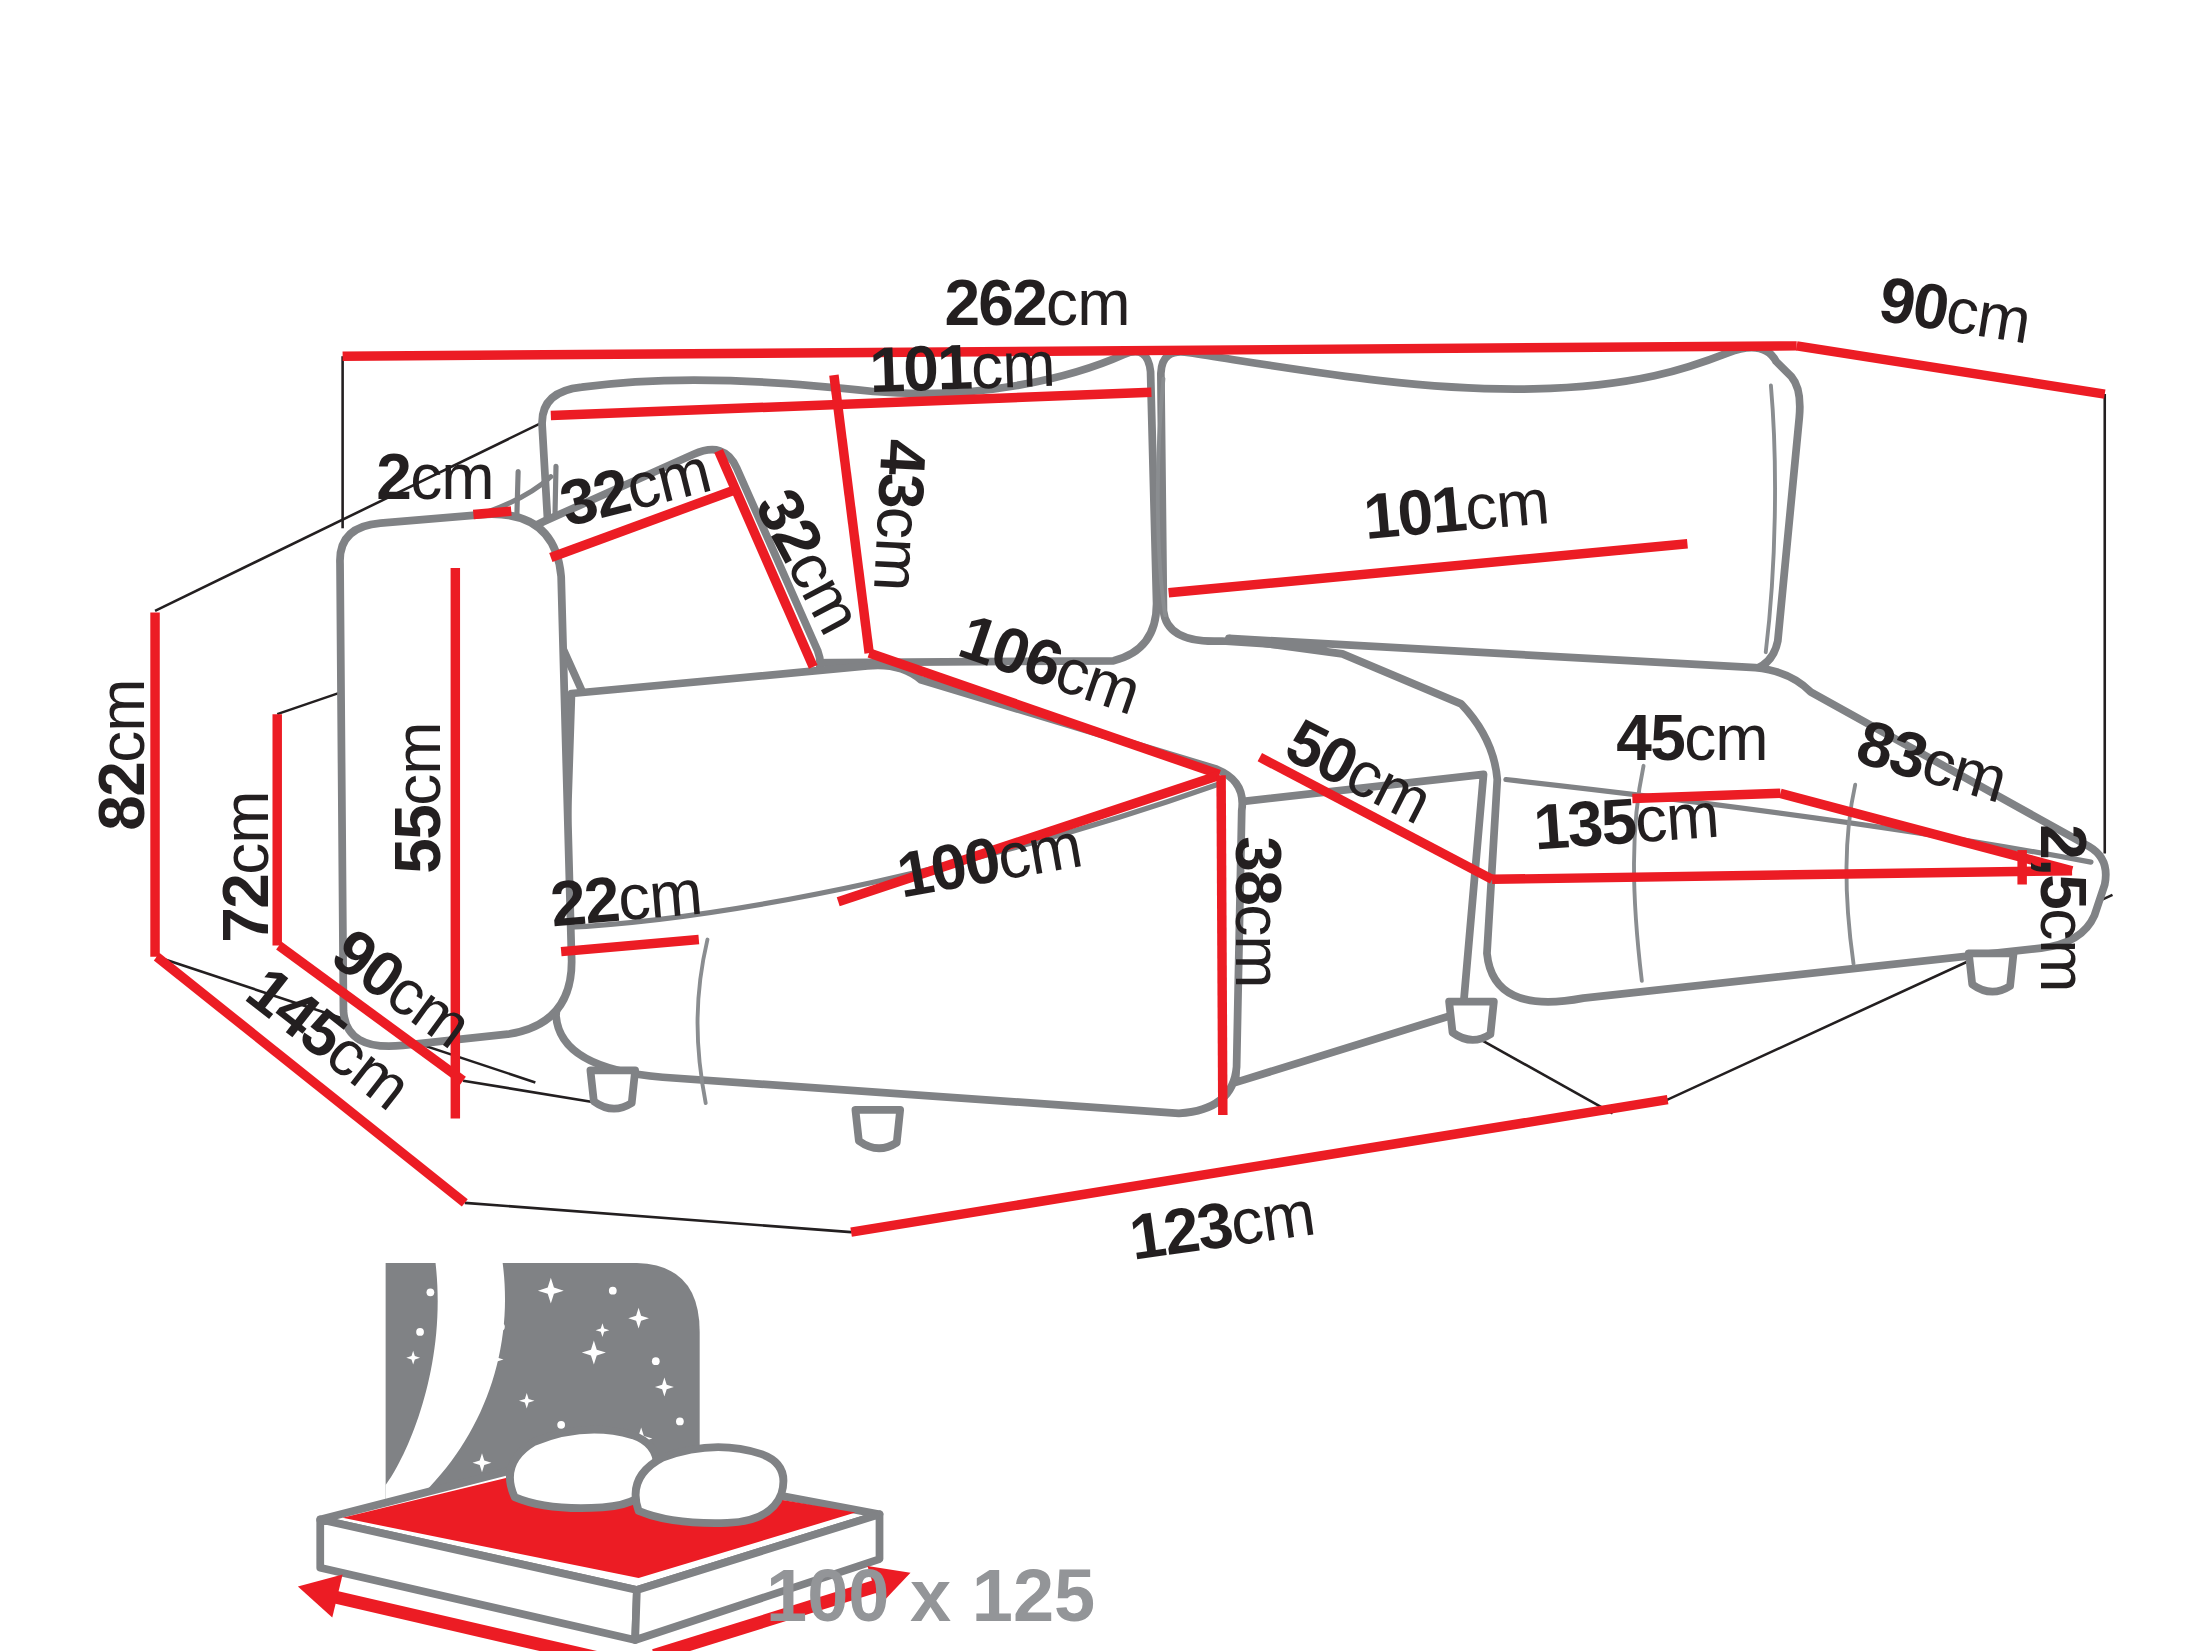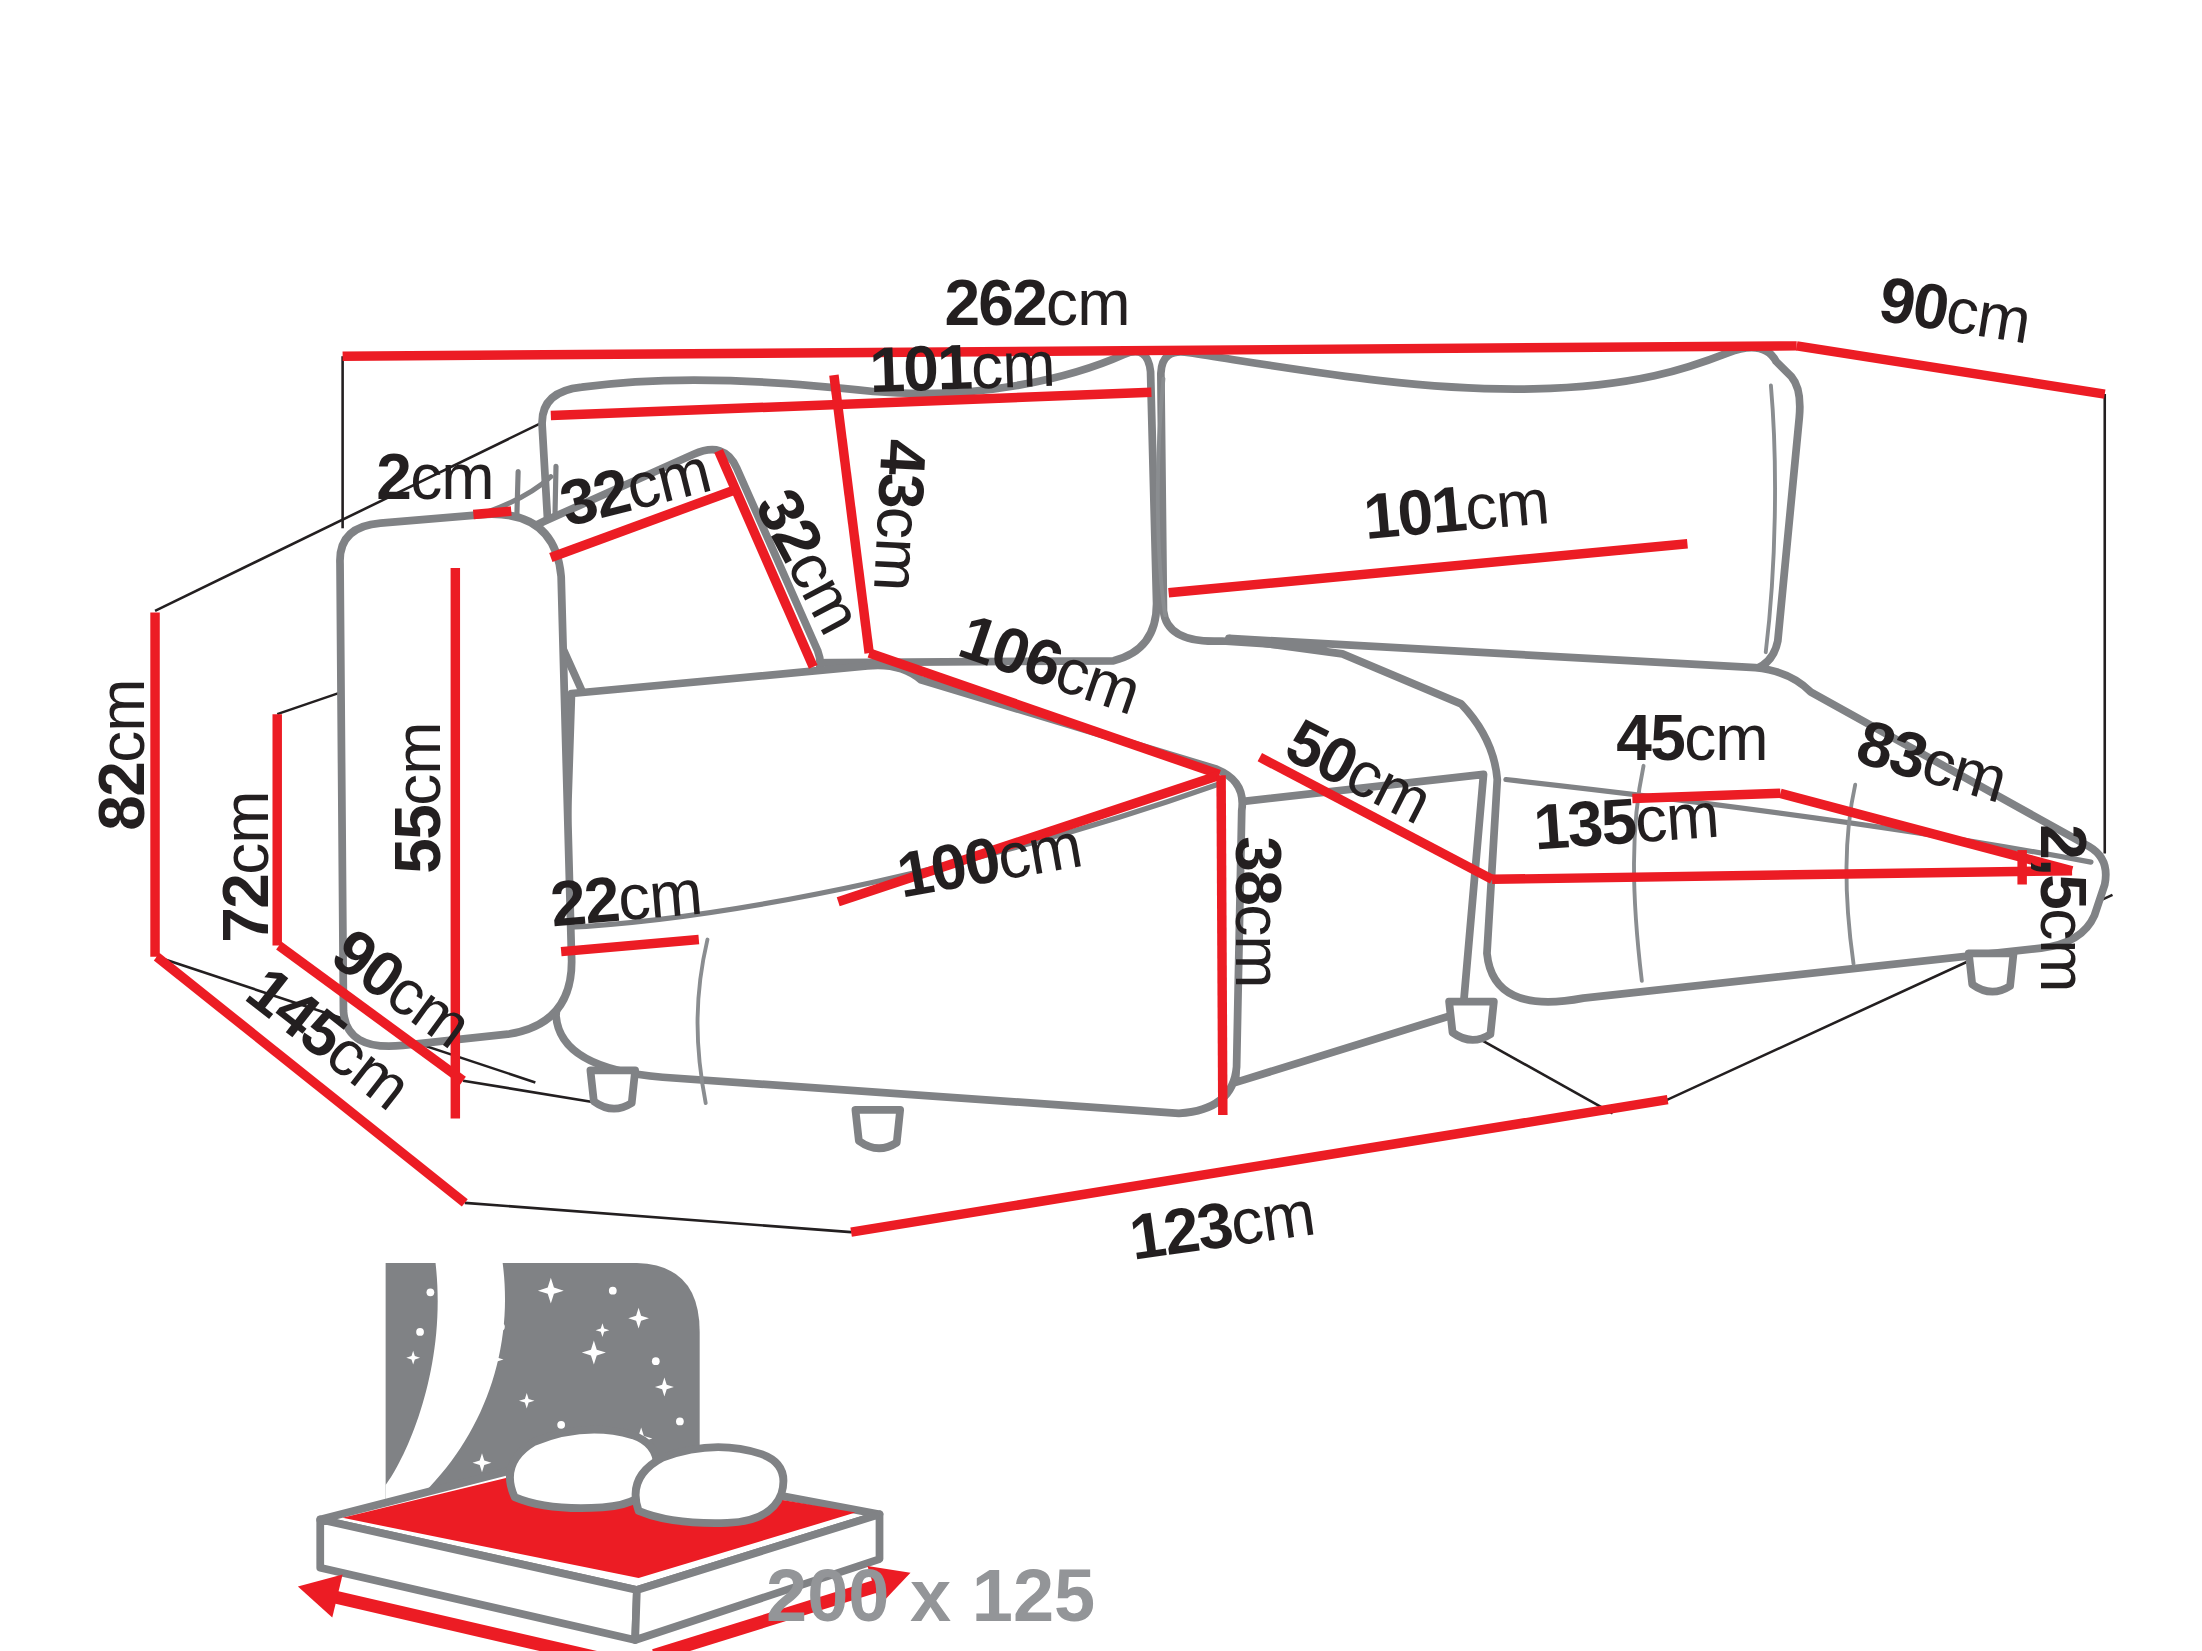--- a/index.html
+++ b/index.html
@@ -167,17 +167,17 @@
       <div class="dim-label" style="left: 1359px; top: 771px; transform: translate(-50%, -50%) rotate(27deg);"><span>50</span><span class="unit">cm</span></div>
       <div class="dim-label" style="left: 1626px; top: 821px; transform: translate(-50%, -50%) rotate(-4deg);"><span>135</span><span class="unit">cm</span></div>
       <div class="dim-label" style="left: 1692px; top: 738px; transform: translate(-50%, -50%) rotate(0deg);"><span>45</span><span class="unit">cm</span></div>
       <div class="dim-label" style="left: 1932px; top: 761px; transform: translate(-50%, -50%) rotate(16deg);"><span>83</span><span class="unit">cm</span></div>
       <div class="dim-label" style="left: 1258px; top: 912px; transform: translate(-50%, -50%) rotate(90deg);"><span>38</span><span class="unit">cm</span></div>
       <div class="dim-label" style="left: 2063px; top: 908px; transform: translate(-50%, -50%) rotate(90deg);"><span>2,5</span><span class="unit">cm</span></div>
       <div class="dim-label" style="left: 1222px; top: 1225px; transform: translate(-50%, -50%) rotate(-8deg);"><span>123</span><span class="unit">cm</span></div>
     </div>
 
 <div class="sleep-label">
-  <span>200 x 125</span>
+  <span>100 x 125</span>
 </div>
 
 </div>
 
 
 </body></html>

